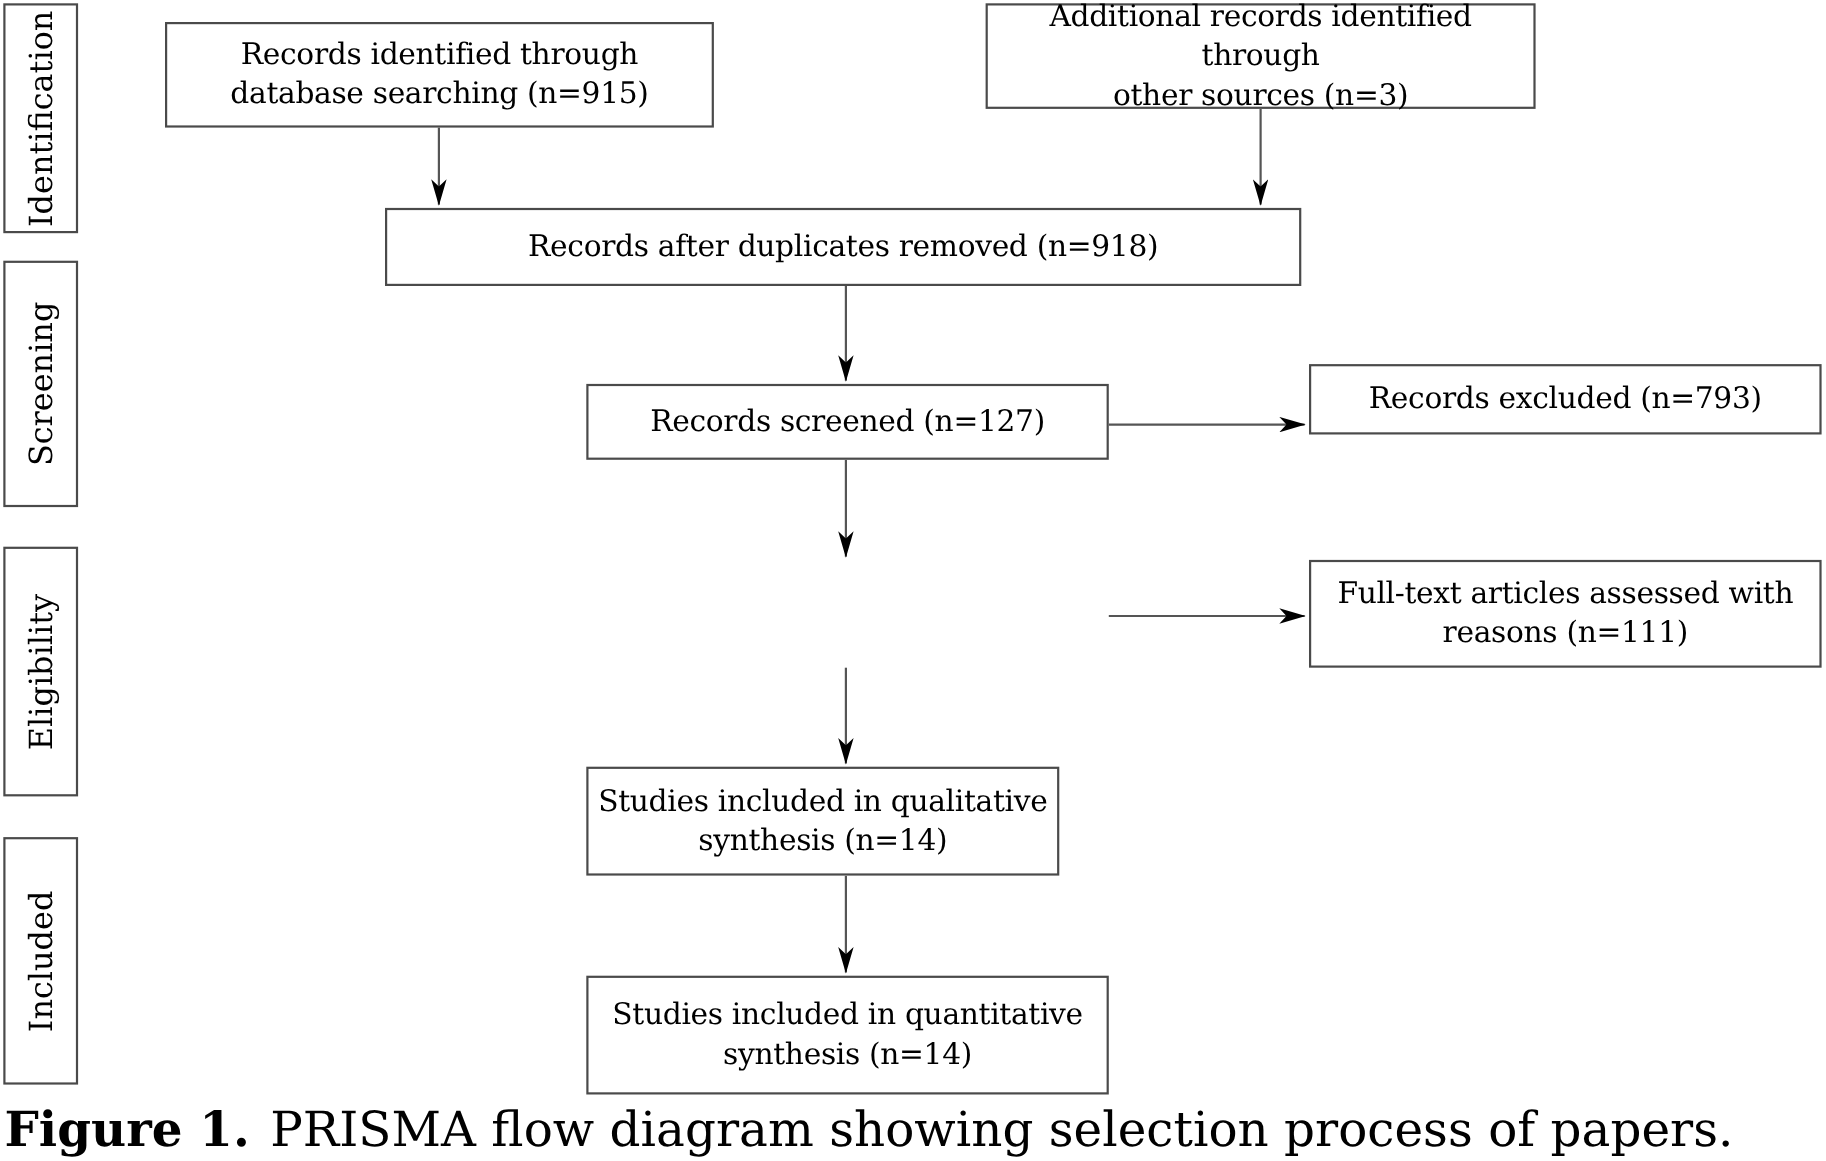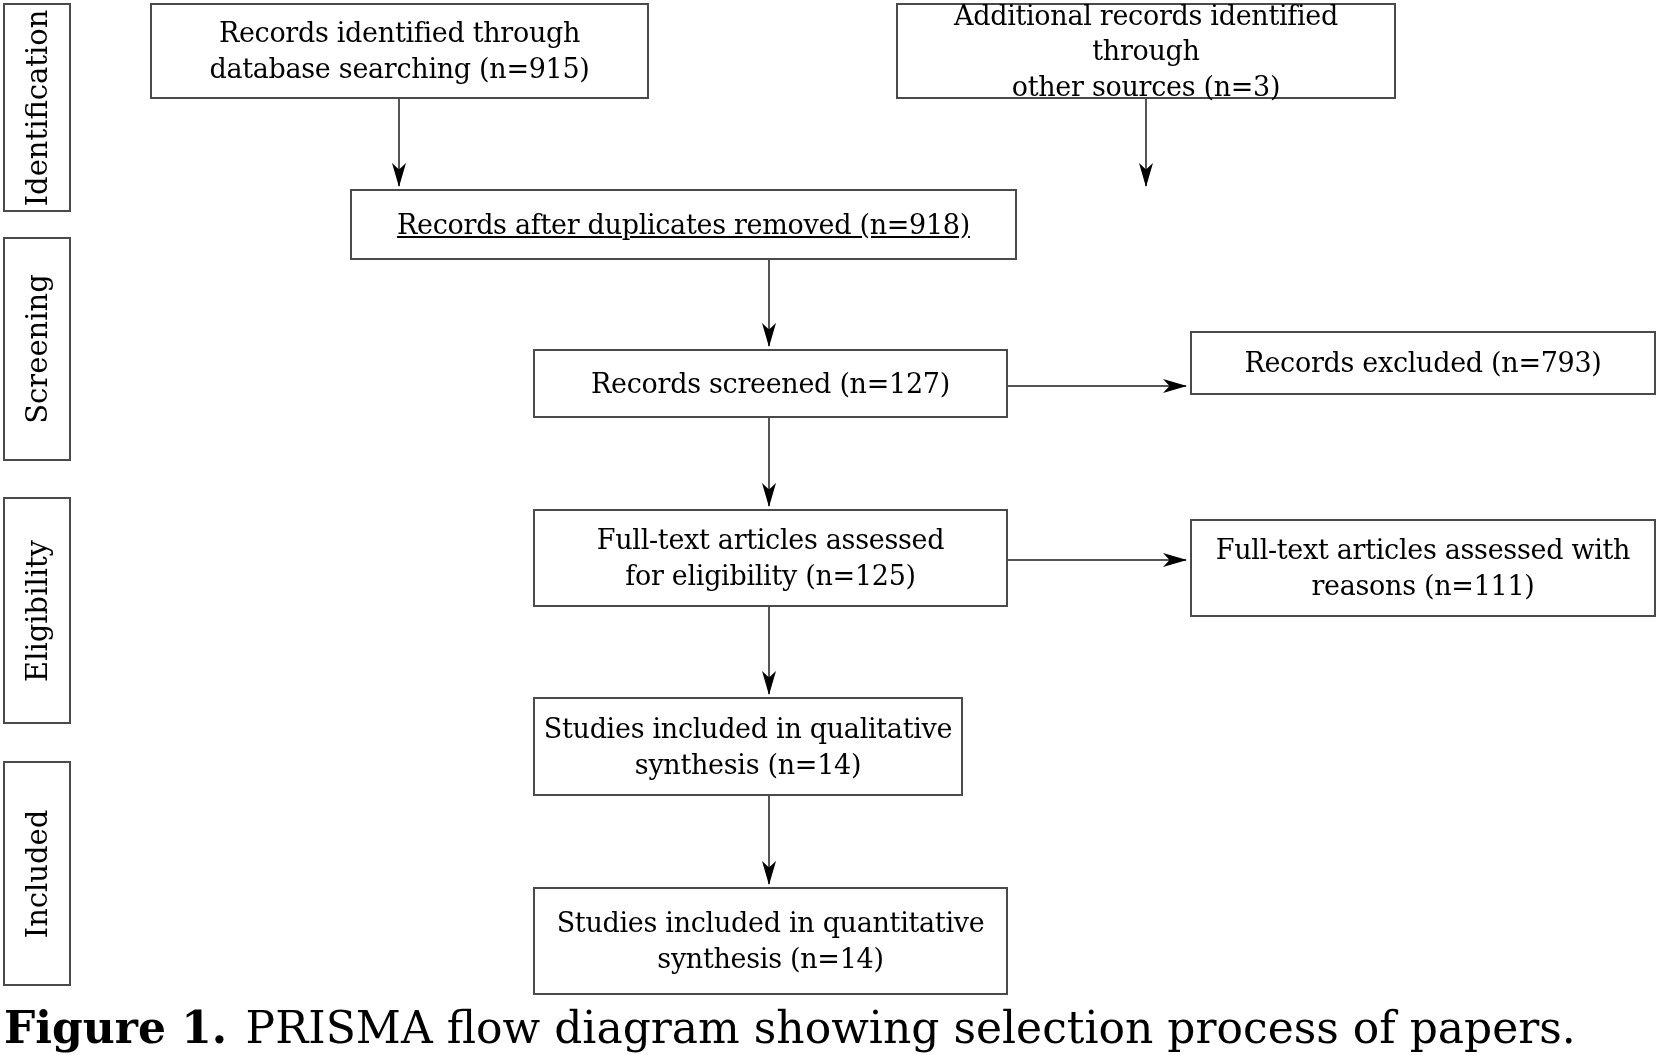--- a/index.html
+++ b/index.html
@@ -74,36 +74,34 @@
   <div class="stage" style="left:3px; top:237px; width:68px; height:224px;">
     <span class="vtext">Screening</span>
   </div>
   <div class="stage" style="left:3px; top:497px; width:68px; height:227px;">
     <span class="vtext">Eligibility</span>
   </div>
   <div class="stage" style="left:3px; top:761px; width:68px; height:225px;">
     <span class="vtext">Included</span>
   </div>
 
-  <div class="node" style="left:150px; top:3px; width:499px; height:96px;">Records identified through
+  <div class="node" style="left:150px; top:20px; width:499px; height:96px;">Records identified through
 database searching (n=915)</div>
 
   <div class="node" style="left:896px; top:3px; width:500px; height:96px;">Additional records identified through
 other sources (n=3)</div>
 
-  <div class="node" style="left:350px; top:189px; width:667px; height:71px;text-decoration:underline;">Records after duplicates removed (n=918)</div>
+  <div class="node" style="left:350px; top:189px; width:833px; height:71px;">Records after duplicates removed (n=918)</div>
 
   <div class="node" style="left:533px; top:349px; width:475px; height:69px;">Records screened (n=127)</div>
 
   <div class="node" style="left:1190px; top:331px; width:466px; height:64px;">Records excluded (n=793)</div>
 
-  <div class="node" style="left:533px; top:509px; width:475px; height:98px;">Full-text articles assessed
-for eligibility (n=125)</div>
 
-  <div class="node" style="left:1190px; top:509px; width:466px; height:98px;margin-top:10px;">Full-text articles assessed with
+  <div class="node" style="left:1190px; top:509px; width:466px; height:98px;">Full-text articles assessed with
 reasons (n=111)</div>
 
   <div class="node" style="left:533px; top:697px; width:430px; height:99px;">Studies included in qualitative
 synthesis (n=14)</div>
 
   <div class="node" style="left:533px; top:887px; width:475px; height:108px;">Studies included in quantitative
 synthesis (n=14)</div>
 
   <svg id="arrow-layer" viewBox="0 0 1660 1055" xmlns="http://www.w3.org/2000/svg" aria-hidden="true">
     <defs>

